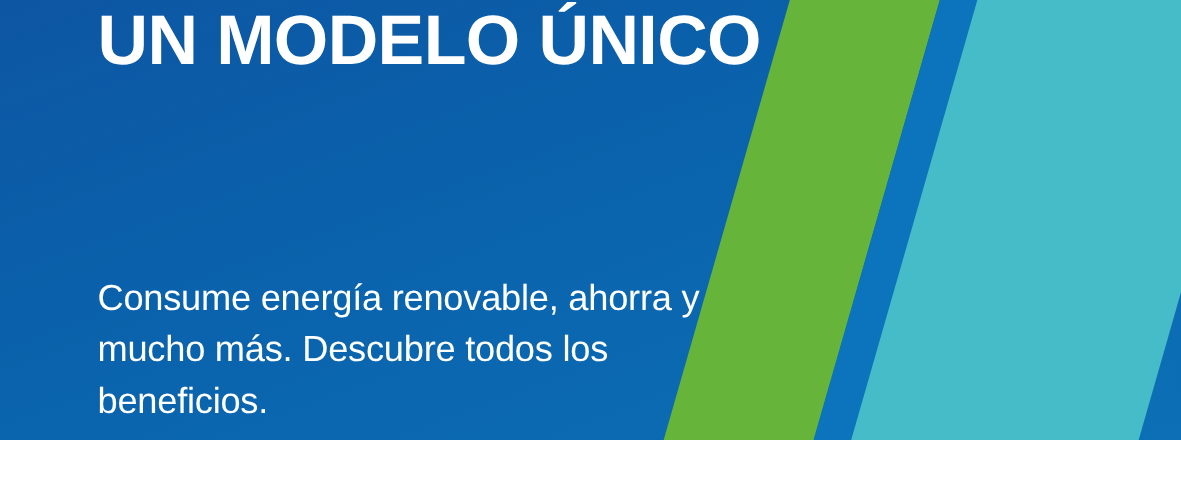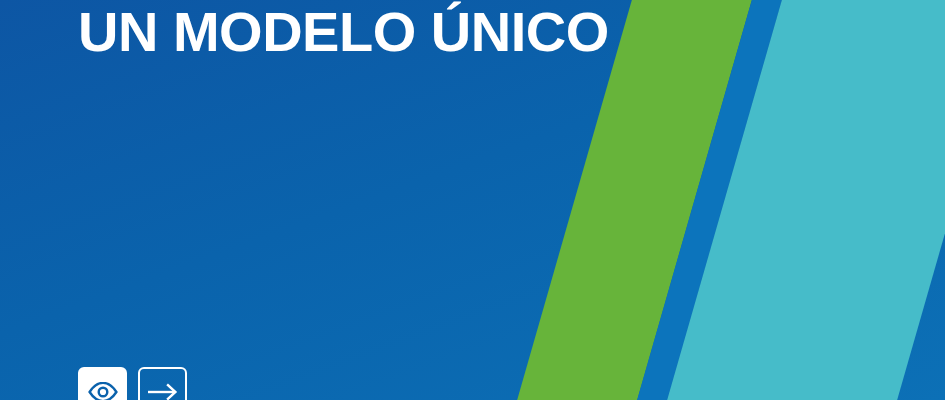--- a/index.html
+++ b/index.html
@@ -8,21 +8,21 @@
     padding: 0;
     background: #ffffff;
   }
   body {
     font-family: "Liberation Sans", sans-serif;
   }
 
   #banner {
     position: relative;
     width: 945px;
-    height: 400px;
+    height: 352px;
     overflow: hidden;
     background: #0B62AC;
     
     background-image: linear-gradient(160deg, #0D56A4 0%, #0A63AC 45%, #0C70B6 100%);
   }
 
   
   .stripes {
     position: absolute;
     inset: 0;
@@ -128,20 +128,21 @@
     <div class="stripe stripe-green"></div>
     <div class="stripe stripe-blue"></div>
     <div class="stripe stripe-cyan"></div>
   </div>
 
   <div class="content">
 
     <h1 class="headline headline-1">UN MODELO ÚNICO</h1>
 
 
+    <p class="subcopy">Consume energía renovable, ahorra y mucho más. Descubre todos los beneficios.</p>
 
     <div class="actions">
 
       <div class="btn btn-eye">
         <span>
           <svg width="30" height="20" viewBox="0 0 30 20" aria-hidden="true">
             <path d="M1.6 10 C6 3.2 10.5 0.9 15 0.9 C19.5 0.9 24 3.2 28.4 10 C24 16.8 19.5 19.1 15 19.1 C10.5 19.1 6 16.8 1.6 10 Z" fill="none" stroke="#0B62AC" stroke-width="2.4"></path>
             <circle cx="15" cy="10" r="4.3" fill="none" stroke="#0B62AC" stroke-width="2.4"></circle>
           </svg>
         </span>

